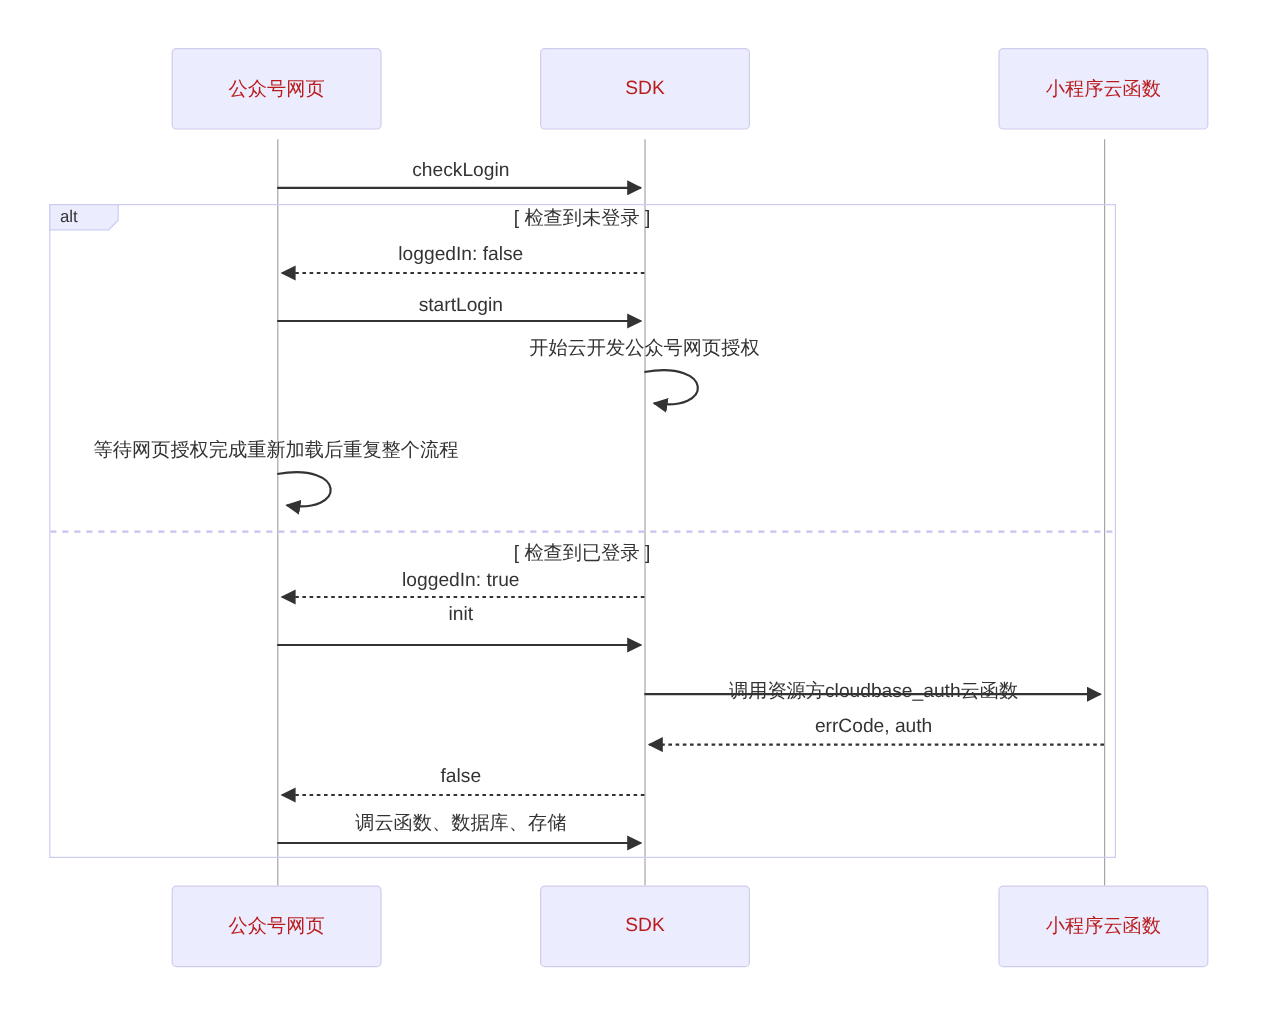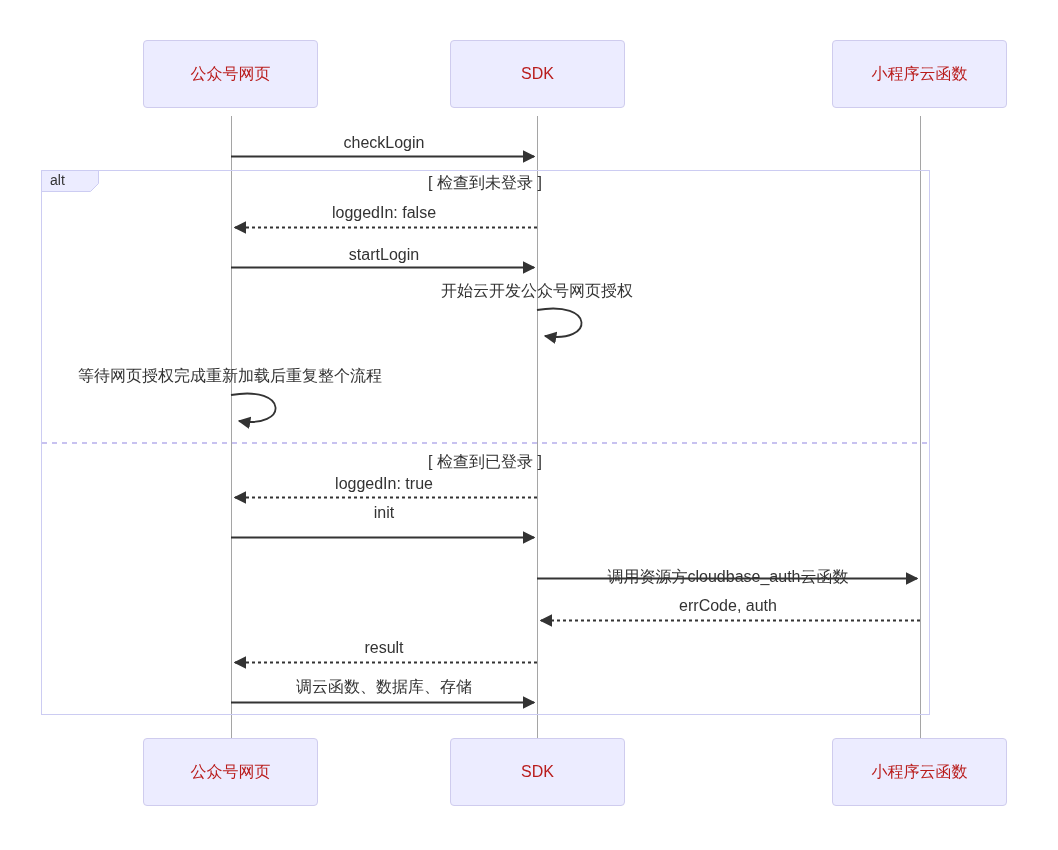--- a/index.html
+++ b/index.html
@@ -128,16 +128,16 @@
 
   <div class="msg-label" style="left:384px; top:133px;">checkLogin</div>
   <div class="msg-label" style="left:384px; top:203px;">loggedIn: false</div>
   <div class="msg-label" style="left:384px; top:245px;">startLogin</div>
   <div class="msg-label" style="left:537px; top:281px;">开始云开发公众号网页授权</div>
   <div class="msg-label" style="left:230px; top:366px;">等待网页授权完成重新加载后重复整个流程</div>
   <div class="msg-label" style="left:384px; top:474px;">loggedIn: true</div>
   <div class="msg-label" style="left:384px; top:503px;">init</div>
   <div class="msg-label" style="left:728px; top:554px;margin-top:13px;">调用资源方cloudbase_auth云函数</div>
   <div class="msg-label" style="left:728px; top:596px;">errCode, auth</div>
-  <div class="msg-label" style="left:384px; top:638px;">result</div>
+  <div class="msg-label" style="left:384px; top:638px;">false</div>
   <div class="msg-label" style="left:384px; top:677px;">调云函数、数据库、存储</div>
 
 </div>
 
 </body></html>

